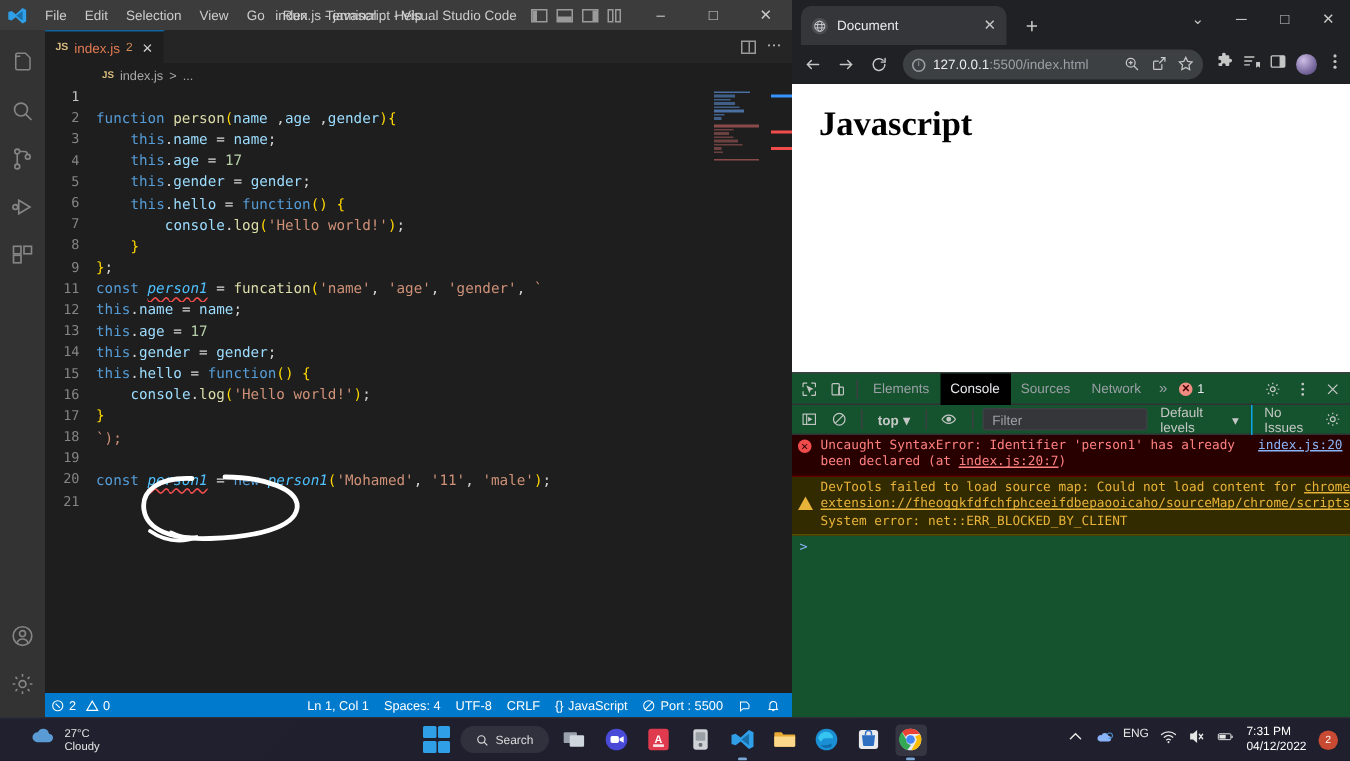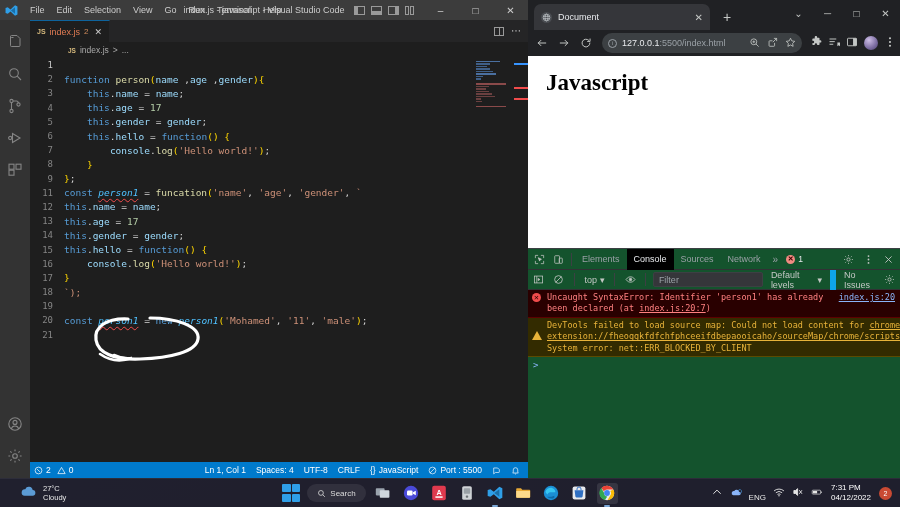--- a/index.html
+++ b/index.html
@@ -145,21 +145,21 @@
   
   .chrome {
     position: absolute; left: 528px; top: 0; width: 372px; height: 478px;
     background: #202124; display: flex; flex-direction: column;
   }
   .ch-tabstrip {
     height: 30px; background: #202124; display: flex; align-items: flex-end;
     position: relative; flex: 0 0 30px;
   }
   .ch-tab {
-    margin-left: 6px; height: 26px; width: 176px; background: #35363a;
+    margin-left: 6px; height: 26px; width: 137px; background: #35363a;
     border-radius: 7px 7px 0 0; display: flex; align-items: center; gap: 6px;
     padding: 0 7px; font-size: 9px; color: #e8eaed;
   }
   .ch-favicon {
     width: 11px; height: 11px; border-radius: 50%;
     background: #4a4d52; display:flex; align-items:center; justify-content:center;
   }
   .ch-favicon svg { width: 9px; height: 9px; }
   .ch-tabtitle { flex: 1; overflow: hidden; white-space: nowrap; }
   .ch-tabclose { font-size: 10px; color: #c4c7c5; }
@@ -224,28 +224,28 @@
     margin-left: 3px;
   }
   .dt-errdot { width:9px; height:9px; border-radius:50%; background:#f28b82;
     display:flex;align-items:center;justify-content:center; color:#3c0000; font-size:7px; font-weight:bold;}
   .dt-right { margin-left:auto; display:flex; align-items:center; gap:1px; padding-right:2px;}
 
   .dt-filterrow {
     height: 20px; display:flex; align-items:center; gap:4px; flex: 0 0 20px;
     border-bottom: 1px solid #313235; padding: 0 3px;
   }
-  .dt-ctxsel { font-size: 9px; color: #c4c7c5; display:flex; align-items:flex-end; gap:3px; padding: 0 3px;}
+  .dt-ctxsel { font-size: 9px; color: #c4c7c5; display:flex; align-items:flex-end; gap:3px; padding: 0 3px; font-weight: bold;}
   .dt-filterinput {
     flex: 0 0 110px; height: 15px; background: #35363a; border-radius: 2px;
     font-size: 9px; color: #9aa0a6; display:flex; align-items:center; padding: 0 5px;
     border: 1px solid #3c4043;
   }
   .dt-levels { font-size:9px; color:#c4c7c5; display:flex; align-items:center; gap:3px; margin-left:4px;}
-  .dt-issues { font-size:9px; color:#c4c7c5; border-left:6px solid #0ea5e9; padding-left:8px; margin-left:4px;}
+  .dt-issues { font-size:9px; color:#c4c7c5; border-left:1px solid #0ea5e9; padding-left:8px; margin-left:4px;}
 
   .dt-console { flex: 1; overflow: hidden; font-family: "DejaVu Sans Mono", monospace; min-height:0; }
   .msg { display:flex; gap:5px; padding: 2px 5px 2px 4px; font-size: 8.5px; line-height: 1.35; position: relative; }
   .msg.error { background: #290000; border-bottom: 1px solid #5c0000; color: #ff8080; }
   .msg.warn { background: #332b00; border-bottom: 1px solid #5c4a00; color: #e8b339; }
   .msg .ico { flex: 0 0 10px; height: 10px; margin-top:1px; }
   .msg .txt { flex: 1; }
   .msg .src { color: #8ab4f8; text-decoration: underline; white-space: nowrap; font-size: 8.5px; }
   .msg .lnk { color: inherit; text-decoration: underline; }
   .msg.warn .lnk { color: #e8b339; }
@@ -273,21 +273,21 @@
   .tb-search { height: 18px; background: rgba(255,255,255,0.08); border-radius: 9px;
     display: flex; align-items: center; gap: 4px; padding: 0 10px; font-size: 8px; color: #dcdcdc; }
   .tb-search svg { width: 9px; height: 9px; }
   .tb-app { width: 21px; height: 21px; display:flex; align-items:center; justify-content:center;
     border-radius: 3px; position: relative; }
   .tb-app.running::after { content:''; position:absolute; bottom:-3px; left:50%; transform:translateX(-50%);
     width:6px; height:2px; background:#7aa7d6; border-radius:1px; }
   .tb-app.active { background: rgba(255,255,255,0.10); }
   .tb-app svg { width: 16px; height: 16px; }
   .tb-right { margin-left: auto; display: flex; align-items: center; gap: 8px; padding-right: 8px; }
-  .tb-sys { display:flex; align-items:flex-end; gap:7px; color:#e6e6e6; }
+  .tb-sys { display:flex; align-items:flex-start; gap:7px; color:#e6e6e6; }
   .tb-sys svg { width: 12px; height: 12px; }
   .tb-lang { font-size: 8px; color: #e6e6e6; }
   .tb-clock { font-size: 8px; color: #ffffff; text-align: left; line-height: 1.3; }
   .tb-badge { width: 13px; height: 13px; border-radius: 50%; background: #c94a33; color: #fff;
     font-size: 7px; display:flex; align-items:center; justify-content:center; }
 </style>
 </head>
 <body>
 
 <div id="root">

